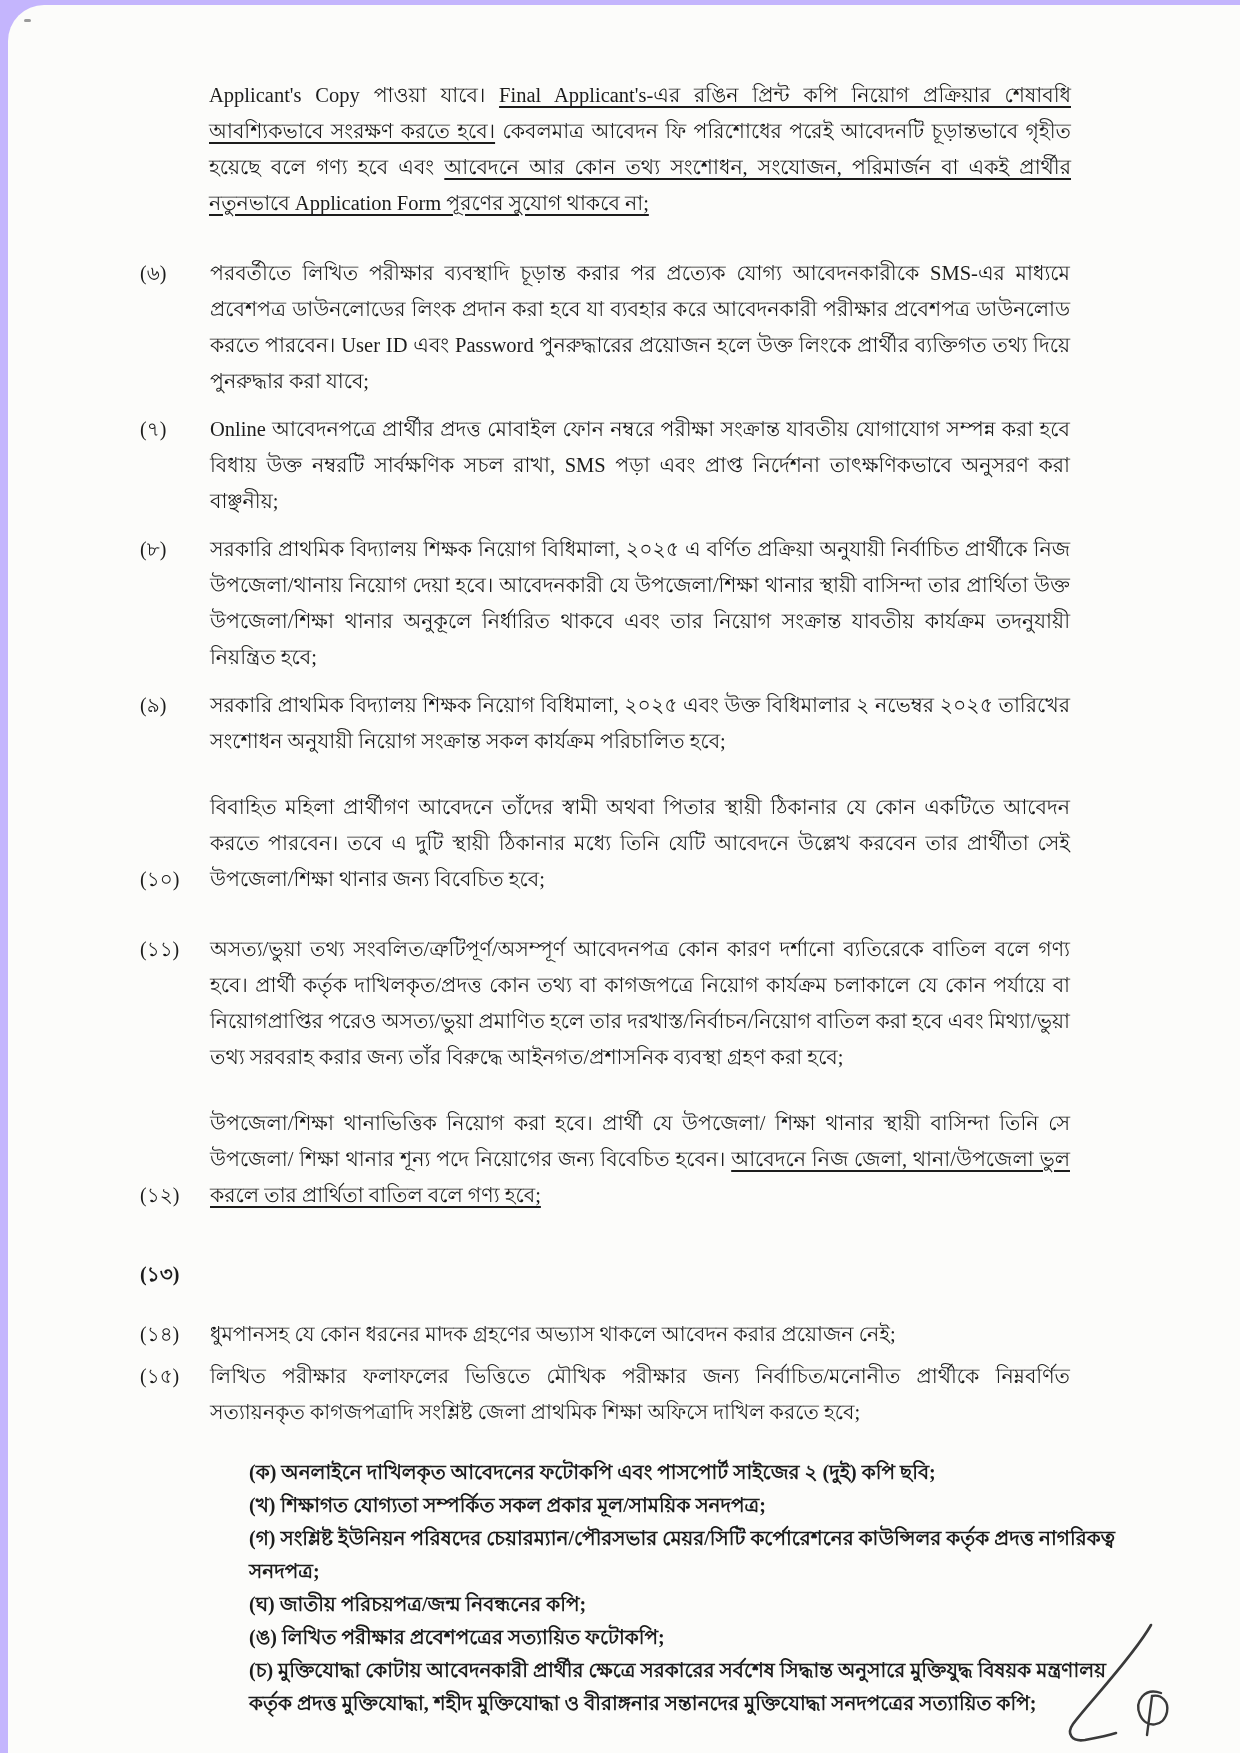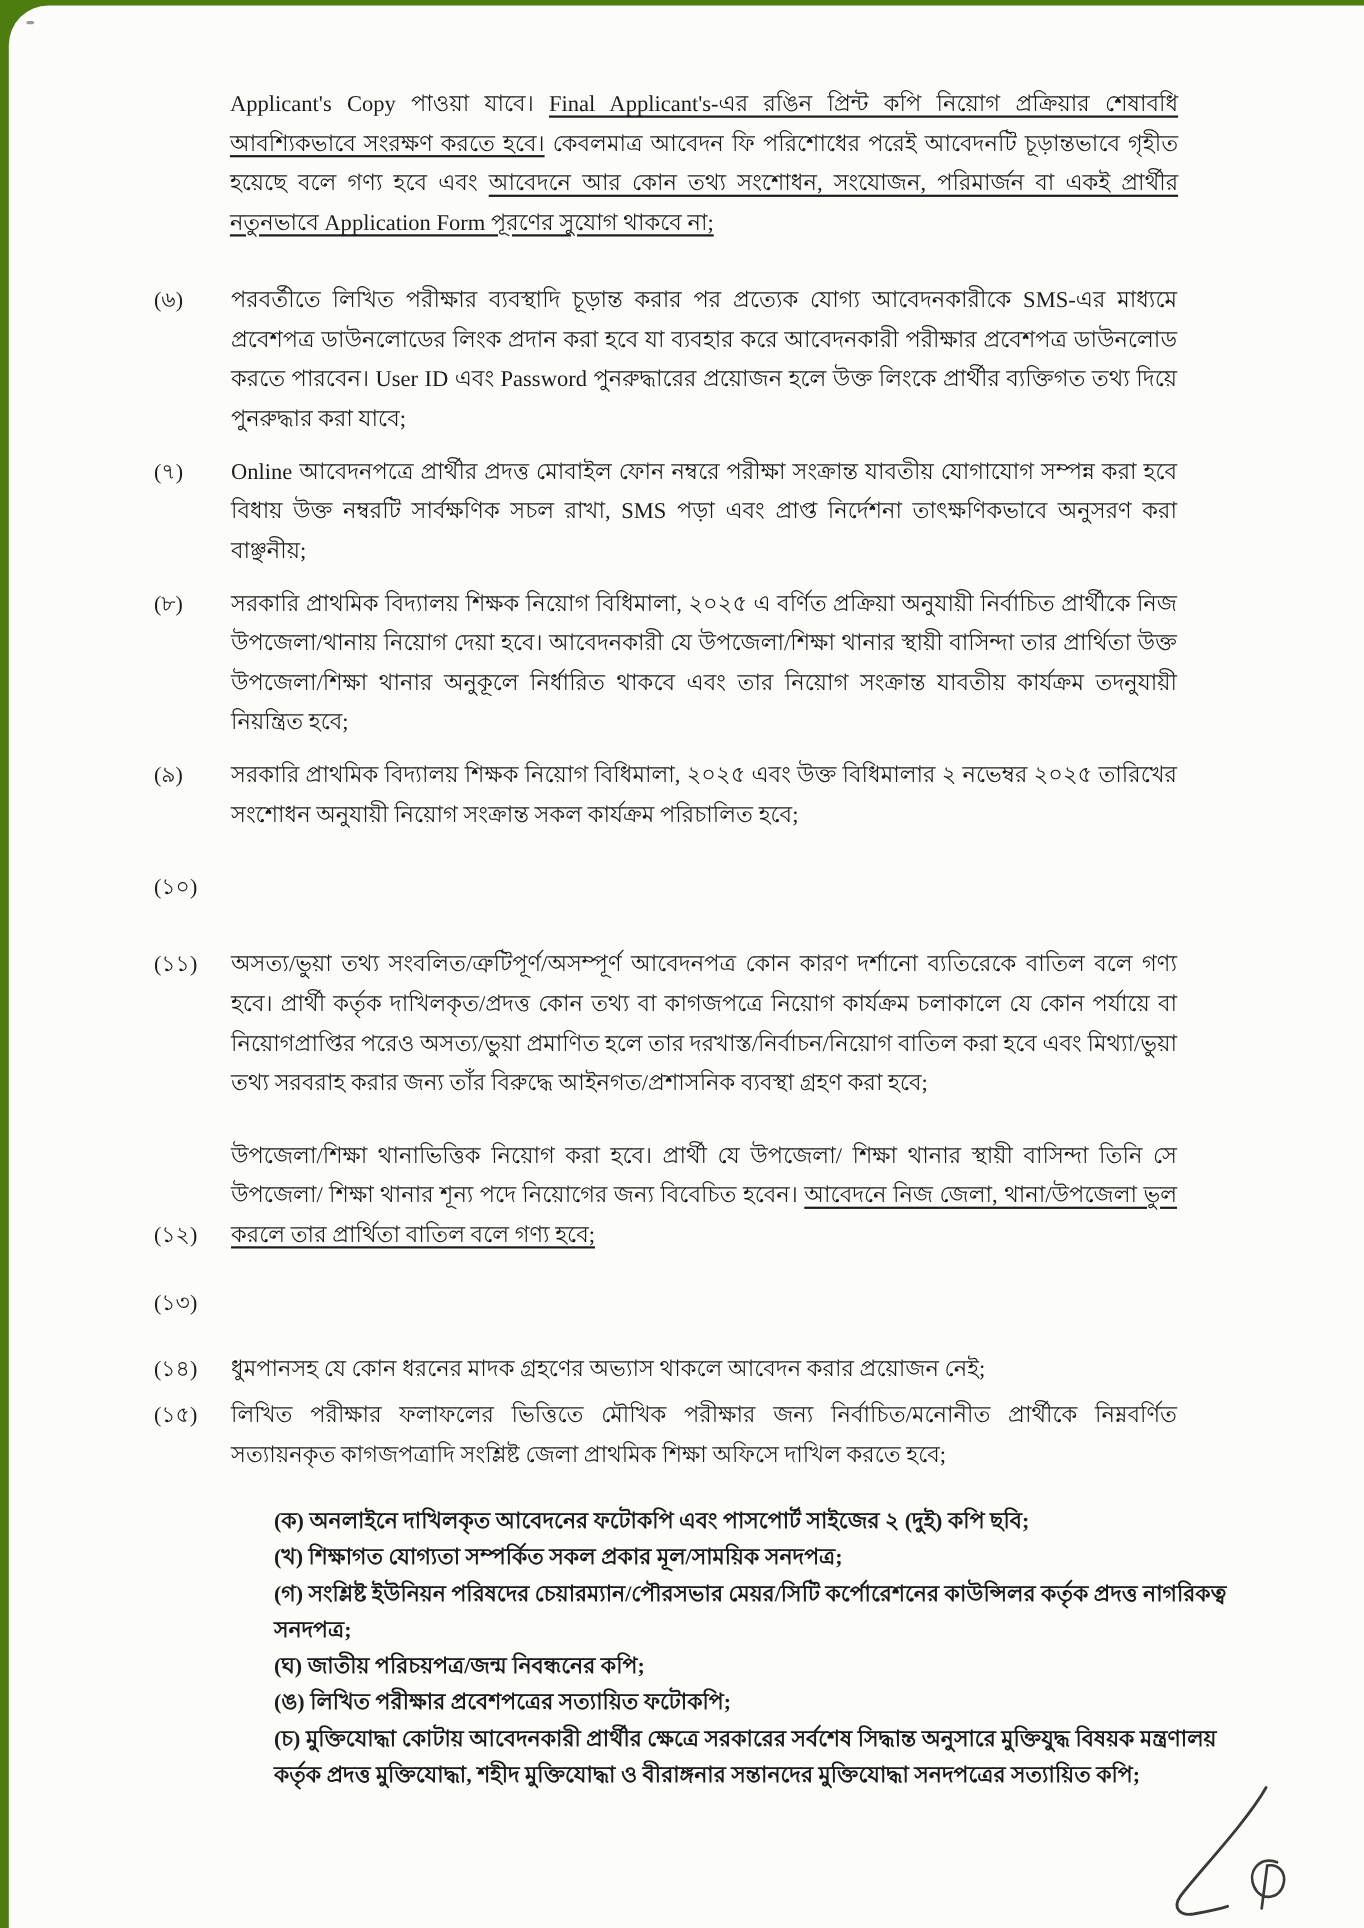--- a/index.html
+++ b/index.html
@@ -1,19 +1,19 @@
 <!DOCTYPE html>
 <html><head>
 <meta charset="utf-8">
 <style>
   html,body{margin:0;padding:0;}
   .page{
     position:relative;
     width:1240px;height:1753px;
-    background:#4d7c0f;
+    background:#c4b5fd;
     overflow:hidden;
     font-family:"Liberation Serif","DejaVu Serif",serif;
   }
   .paper{
     position:absolute;left:8px;top:5px;right:0;bottom:0;
     background:#fcfcfa;
     border-top-left-radius:36px;
     color:#1c1c1c;
   }
   .speck{
@@ -29,21 +29,21 @@
   .u{text-decoration:underline;text-underline-offset:4px;}
   .item{display:flex;align-items:flex-start;}
   .item .num{
     flex:none;width:70px;margin-left:132px;
     font-size:20px;line-height:36px;
   }
   .item .body{
     width:860px;font-size:20.5px;line-height:36px;text-align:justify;
   }
   .mt34{margin-top:34px;}.mt12{margin-top:12px;}.mt30{margin-top:30px;align-items:flex-end;}
-  .mt26{margin-top:26px;}.mt24{margin-top:24px;}.mt22{margin-top:6px;}
+  .mt26{margin-top:43px;font-weight:bold;}.mt24{margin-top:24px;}.mt22{margin-top:6px;}
   .sublist{margin:26px 0 0 241px;width:892px;}
   .subitem{font-size:20px;line-height:33px;margin:0;text-align:left;font-weight:bold;}
   .signature{position:absolute;left:985px;top:1612px;}
 </style>
 </head>
 <body>
 
 <div class="page">
   <div class="paper">
     <div class="speck"></div>
@@ -67,20 +67,21 @@
         <span class="body">সরকারি প্রাথমিক বিদ্যালয় শিক্ষক নিয়োগ বিধিমালা, ২০২৫ এ বর্ণিত প্রক্রিয়া অনুযায়ী নির্বাচিত প্রার্থীকে নিজ উপজেলা/থানায় নিয়োগ দেয়া হবে। আবেদনকারী যে উপজেলা/শিক্ষা থানার স্থায়ী বাসিন্দা তার প্রার্থিতা উক্ত উপজেলা/শিক্ষা থানার অনুকূলে নির্ধারিত থাকবে এবং তার নিয়োগ সংক্রান্ত যাবতীয় কার্যক্রম তদনুযায়ী নিয়ন্ত্রিত হবে;</span>
       </div>
 
       <div class="item mt12">
         <span class="num">(৯)</span>
         <span class="body">সরকারি প্রাথমিক বিদ্যালয় শিক্ষক নিয়োগ বিধিমালা, ২০২৫ এবং উক্ত বিধিমালার ২ নভেম্বর ২০২৫ তারিখের সংশোধন অনুযায়ী নিয়োগ সংক্রান্ত সকল কার্যক্রম পরিচালিত হবে;</span>
       </div>
 
       <div class="item mt30">
         <span class="num">(১০)</span>
+        <span class="body">বিবাহিত মহিলা প্রার্থীগণ আবেদনে তাঁদের স্বামী অথবা পিতার স্থায়ী ঠিকানার যে কোন একটিতে আবেদন করতে পারবেন। তবে এ দুটি স্থায়ী ঠিকানার মধ্যে তিনি যেটি আবেদনে উল্লেখ করবেন তার প্রার্থীতা সেই উপজেলা/শিক্ষা থানার জন্য বিবেচিত হবে;</span>
       </div>
 
       <div class="item mt34">
         <span class="num">(১১)</span>
         <span class="body">অসত্য/ভুয়া তথ্য সংবলিত/ত্রুটিপূর্ণ/অসম্পূর্ণ আবেদনপত্র কোন কারণ দর্শানো ব্যতিরেকে বাতিল বলে গণ্য হবে। প্রার্থী কর্তৃক দাখিলকৃত/প্রদত্ত কোন তথ্য বা কাগজপত্রে নিয়োগ কার্যক্রম চলাকালে যে কোন পর্যায়ে বা নিয়োগপ্রাপ্তির পরেও অসত্য/ভুয়া প্রমাণিত হলে তার দরখাস্ত/নির্বাচন/নিয়োগ বাতিল করা হবে এবং মিথ্যা/ভুয়া তথ্য সরবরাহ করার জন্য তাঁর বিরুদ্ধে আইনগত/প্রশাসনিক ব্যবস্থা গ্রহণ করা হবে;</span>
       </div>
 
       <div class="item mt30">
         <span class="num">(১২)</span>
         <span class="body"><span>উপজেলা/শিক্ষা থানাভিত্তিক নিয়োগ করা হবে। প্রার্থী যে উপজেলা/ শিক্ষা থানার স্থায়ী বাসিন্দা তিনি সে উপজেলা/ শিক্ষা থানার শূন্য পদে নিয়োগের জন্য বিবেচিত হবেন। </span><span class="u">আবেদনে নিজ জেলা, থানা/উপজেলা ভুল করলে তার প্রার্থিতা বাতিল বলে গণ্য হবে;</span></span>

